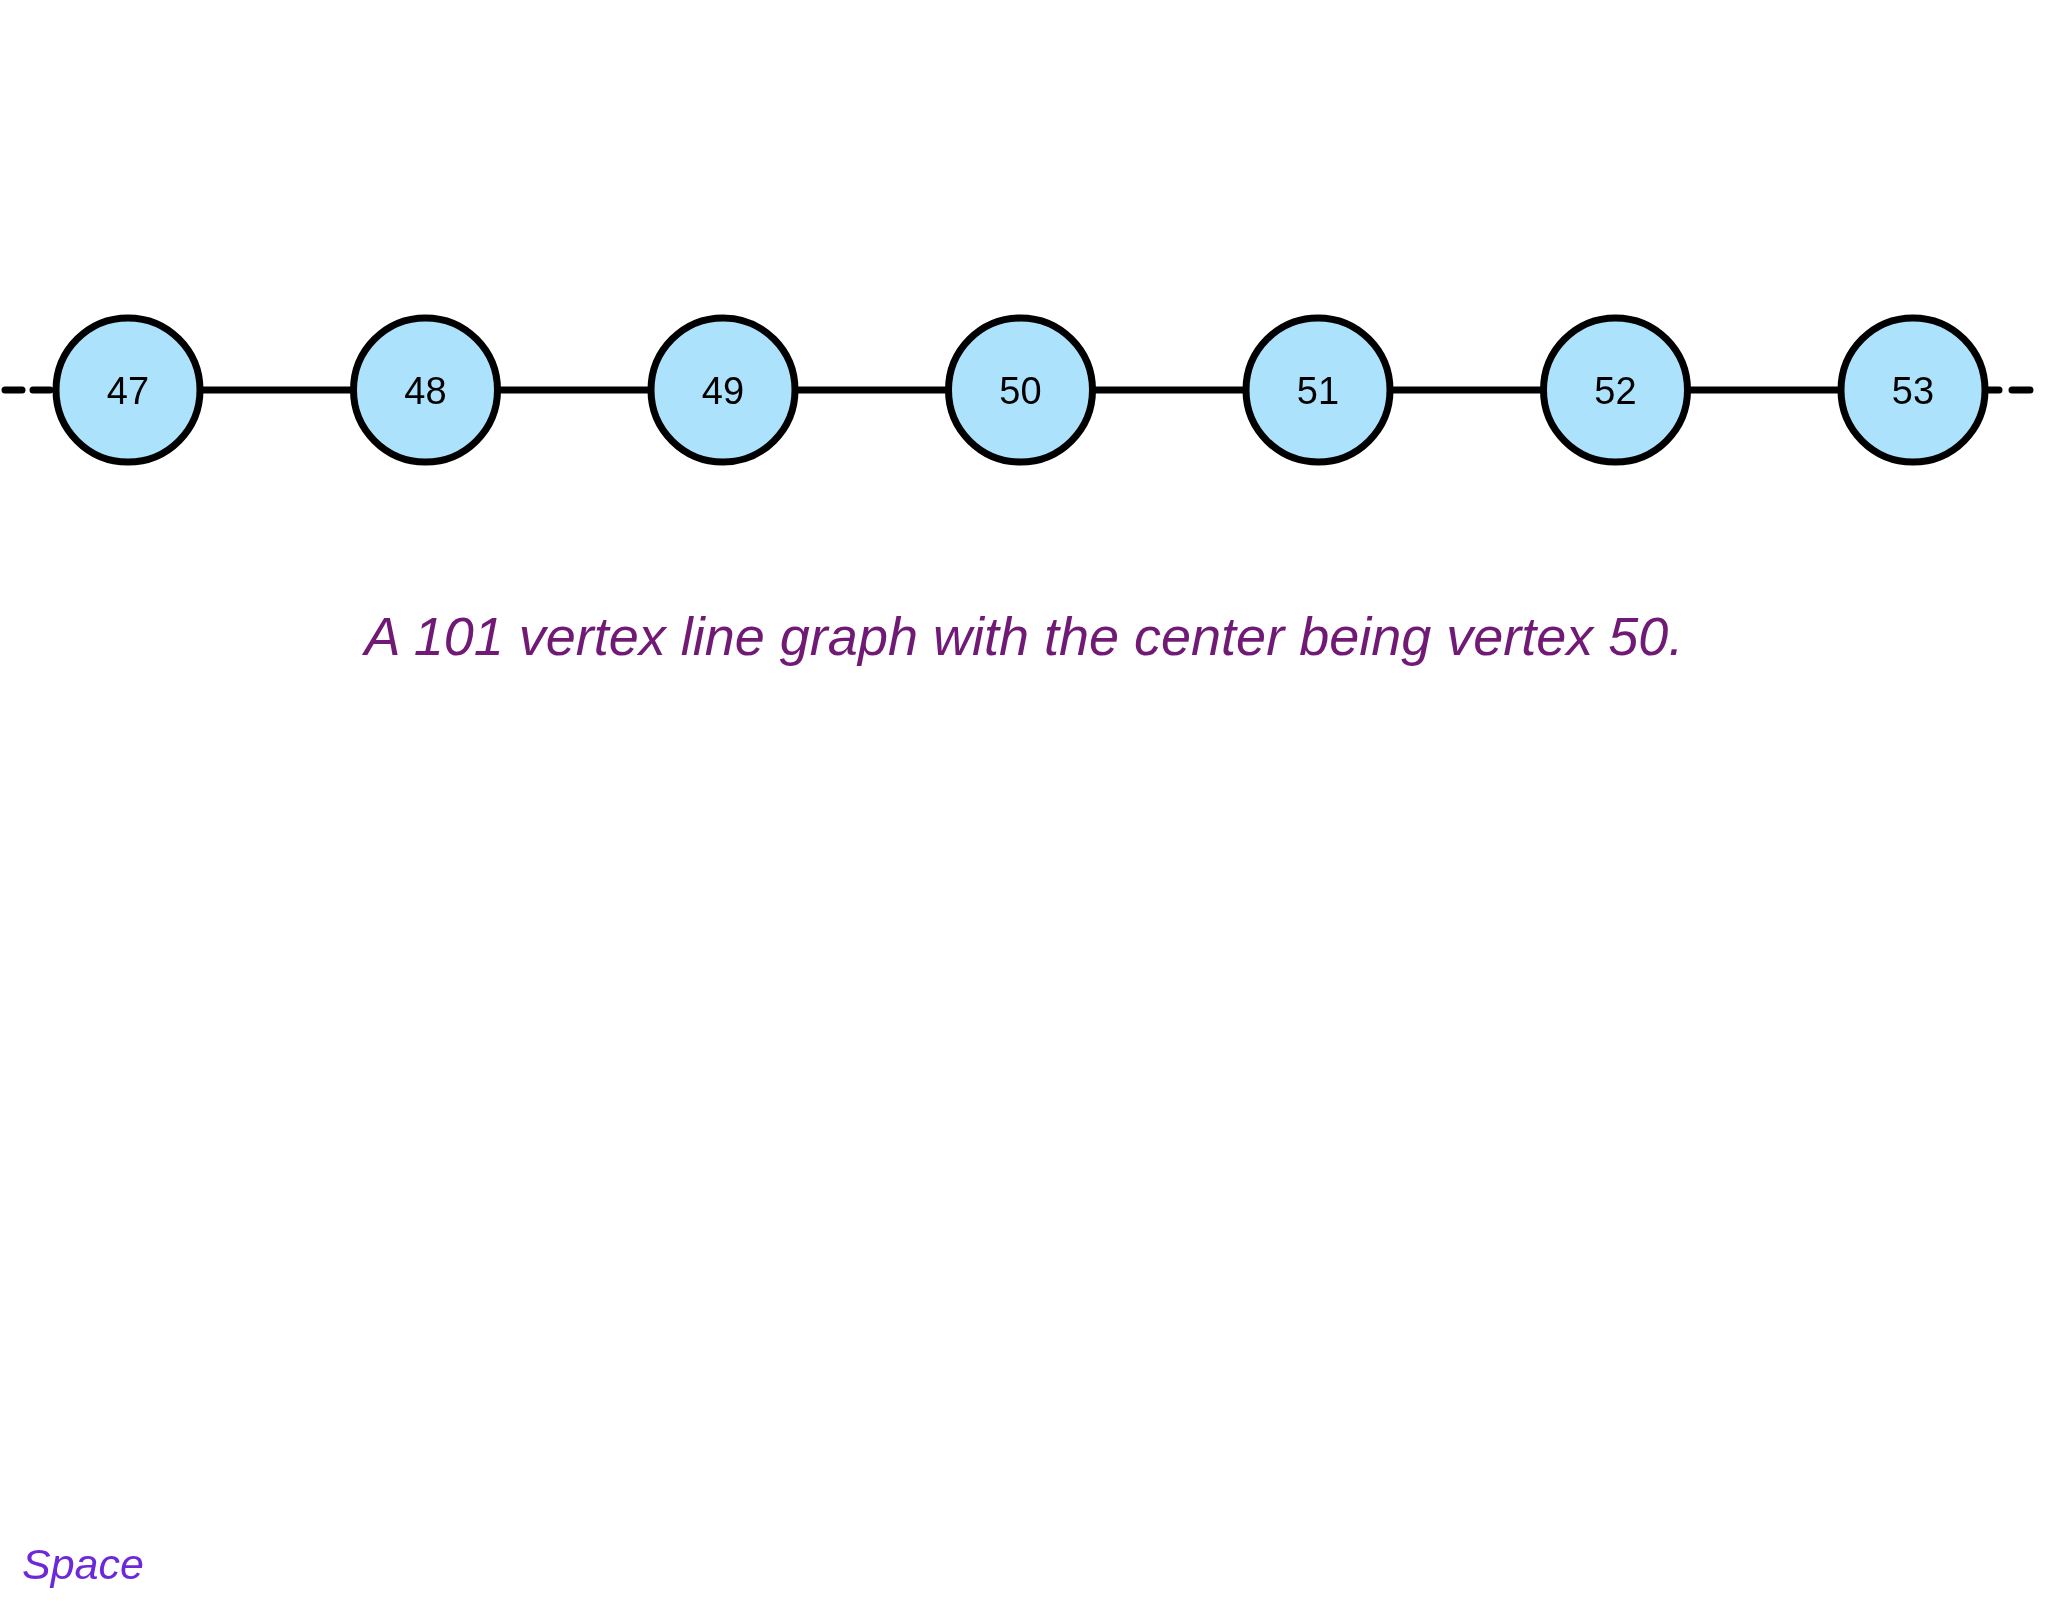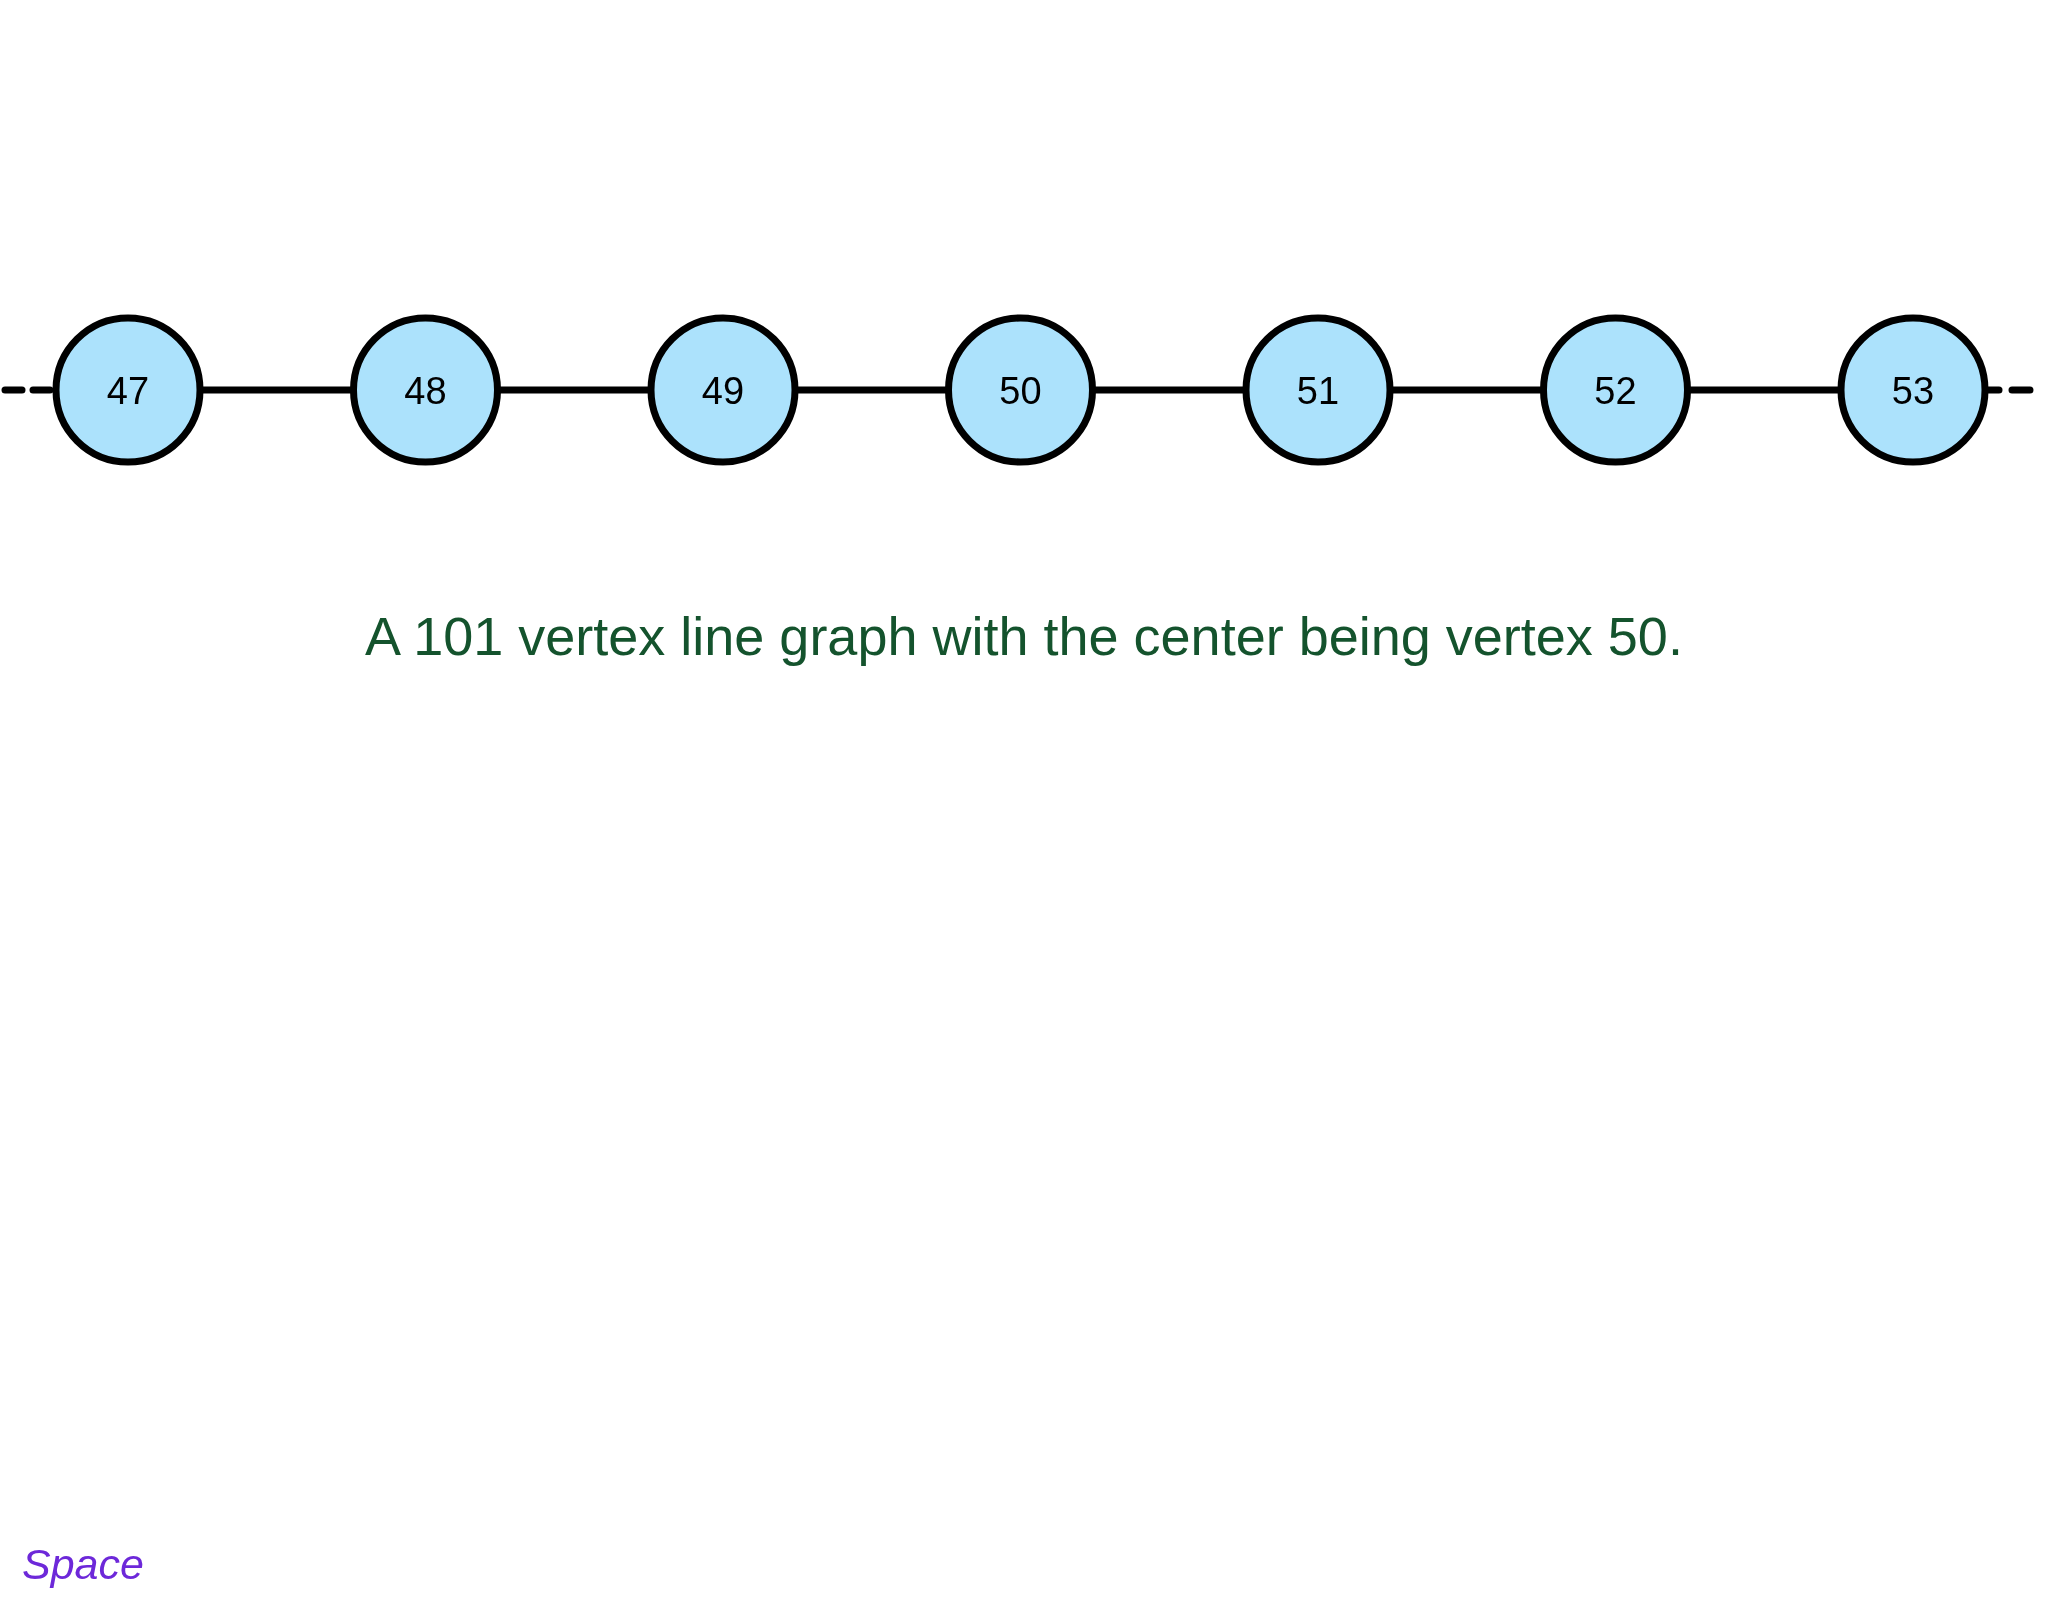--- a/index.html
+++ b/index.html
@@ -55,22 +55,23 @@
   
   #caption {
     position: absolute;
     left: 0;
     top: 604px;
     width: 2048px;
     text-align: center;
     font-family: "Liberation Sans", sans-serif;
     font-size: 54px;
     line-height: 64px;
-    color: #14532d;
+    color: #701a75;
     white-space: nowrap;
+    font-style: italic;
   }
 
   
   #footer-note {
     position: absolute;
     left: 22px;
     top: 1538px;
     font-family: "Liberation Sans", sans-serif;
     font-style: italic;
     font-size: 43px;

